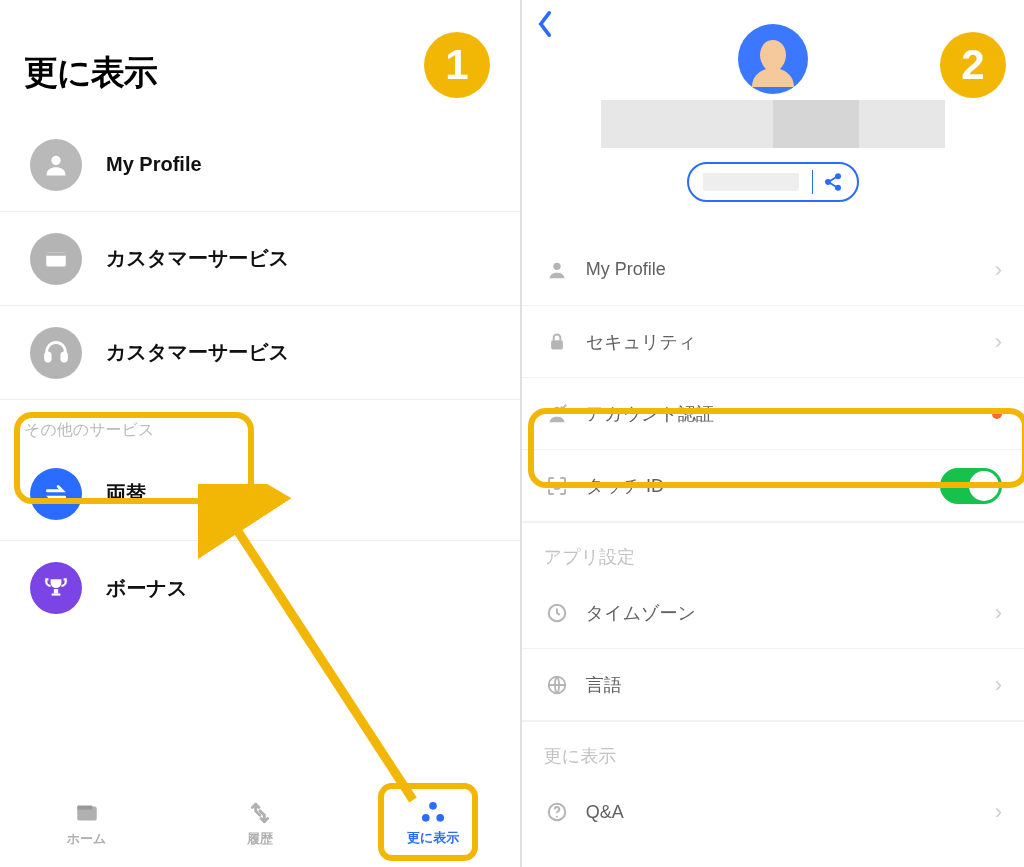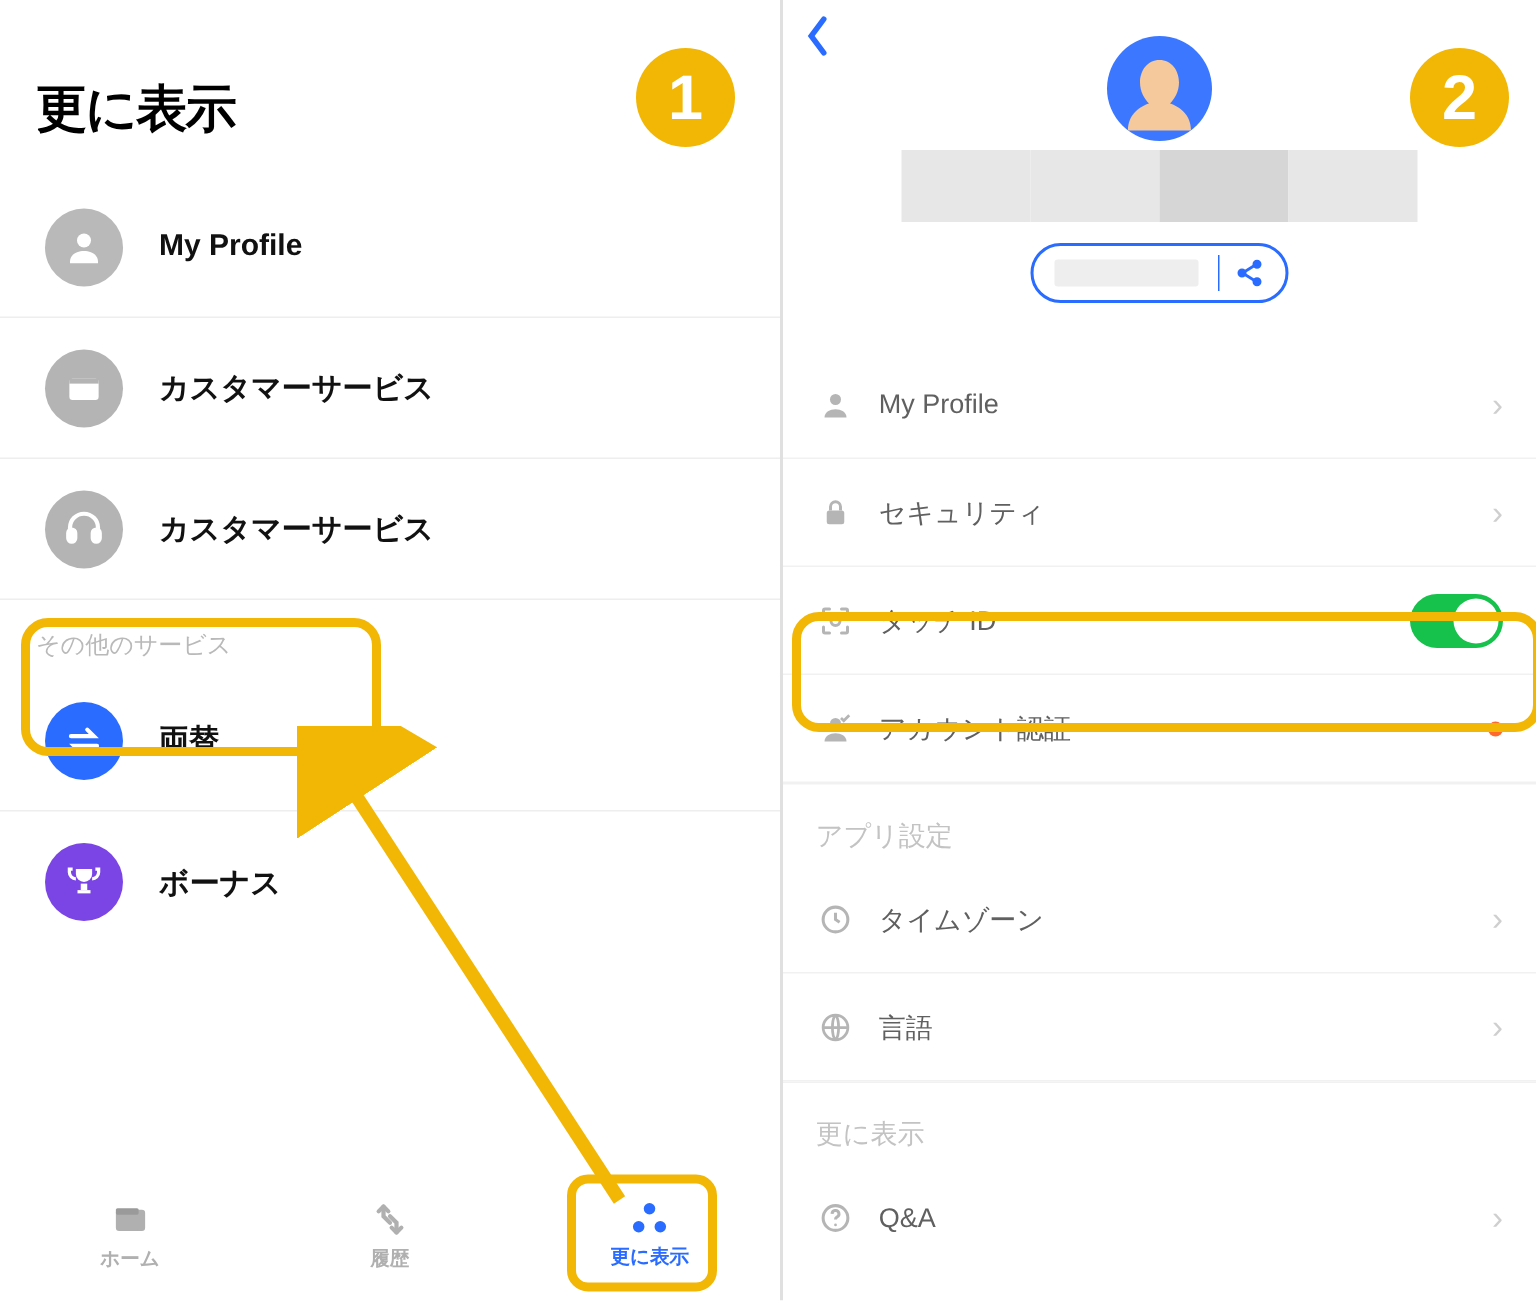--- a/index.html
+++ b/index.html
@@ -339,39 +339,39 @@
             <rect x="5" y="10" width="14" height="11" rx="2"></rect>
             <path d="M8 10V7a4 4 0 0 1 8 0v3" fill="none" stroke="#b5b5b5" stroke-width="2.4"></path>
           </svg>
       </span>
       <span class="slabel">セキュリティ</span>
       <span class="chev">›</span>
     </div>
 
     <div class="srow">
       <span class="sicon">
-        <svg width="24" height="24" viewBox="0 0 24 24" fill="none" stroke="#b5b5b5" stroke-width="2" stroke-linecap="round">
-            <path d="M4 8V5a1 1 0 0 1 1-1h3M20 8V5a1 1 0 0 0-1-1h-3M4 16v3a1 1 0 0 0 1 1h3M20 16v3a1 1 0 0 1-1 1h-3"></path>
-            <circle cx="12" cy="12" r="3"></circle>
-          </svg>
-      </span>
-      <span class="slabel">タッチ ID</span>
-      <div class="toggle"></div>
-    </div>
-
-    <div class="srow">
-      <span class="sicon">
         <svg width="22" height="22" viewBox="0 0 24 24" fill="#b5b5b5">
             <circle cx="12" cy="8" r="4"></circle>
             <path d="M4 21c0-4 4-6 8-6s8 2 8 6H4z"></path>
             <path d="M16 4l2 2 4-4" stroke="#b5b5b5" stroke-width="2" fill="none"></path>
           </svg>
       </span>
       <span class="slabel">アカウント認証</span>
       <span class="badge-dot"></span>
+    </div>
+
+    <div class="srow">
+      <span class="sicon">
+        <svg width="24" height="24" viewBox="0 0 24 24" fill="none" stroke="#b5b5b5" stroke-width="2" stroke-linecap="round">
+            <path d="M4 8V5a1 1 0 0 1 1-1h3M20 8V5a1 1 0 0 0-1-1h-3M4 16v3a1 1 0 0 0 1 1h3M20 16v3a1 1 0 0 1-1 1h-3"></path>
+            <circle cx="12" cy="12" r="3"></circle>
+          </svg>
+      </span>
+      <span class="slabel">タッチ ID</span>
+      <div class="toggle"></div>
     </div>
 
     <div class="section-head">アプリ設定</div>
 
     <div class="srow">
       <span class="sicon">
         <svg width="22" height="22" viewBox="0 0 24 24" fill="none" stroke="#b5b5b5" stroke-width="2.2">
             <circle cx="12" cy="12" r="9"></circle>
             <path d="M12 7v5l3 2"></path>
           </svg>

